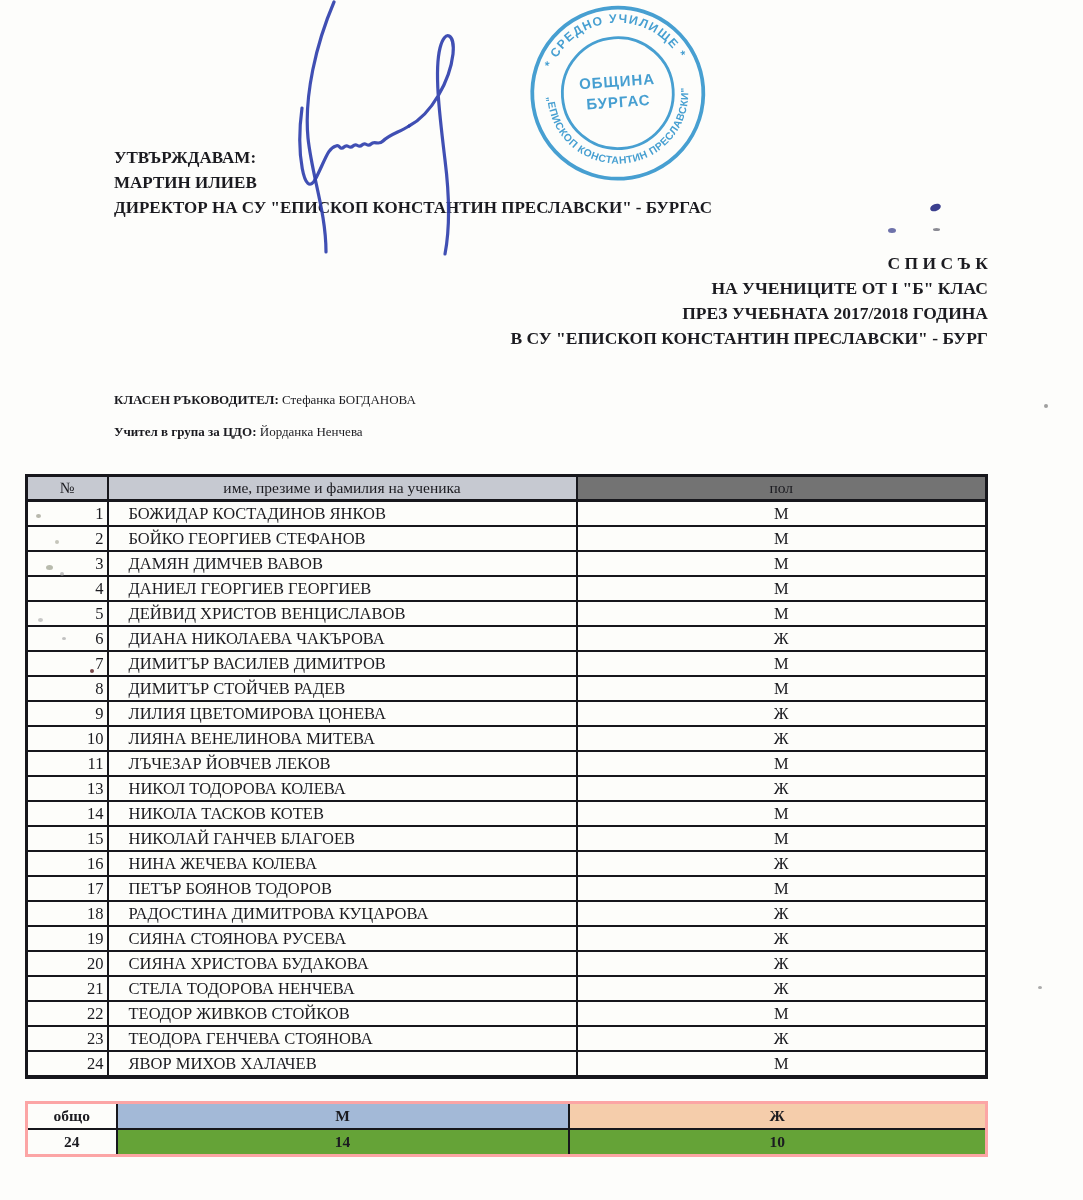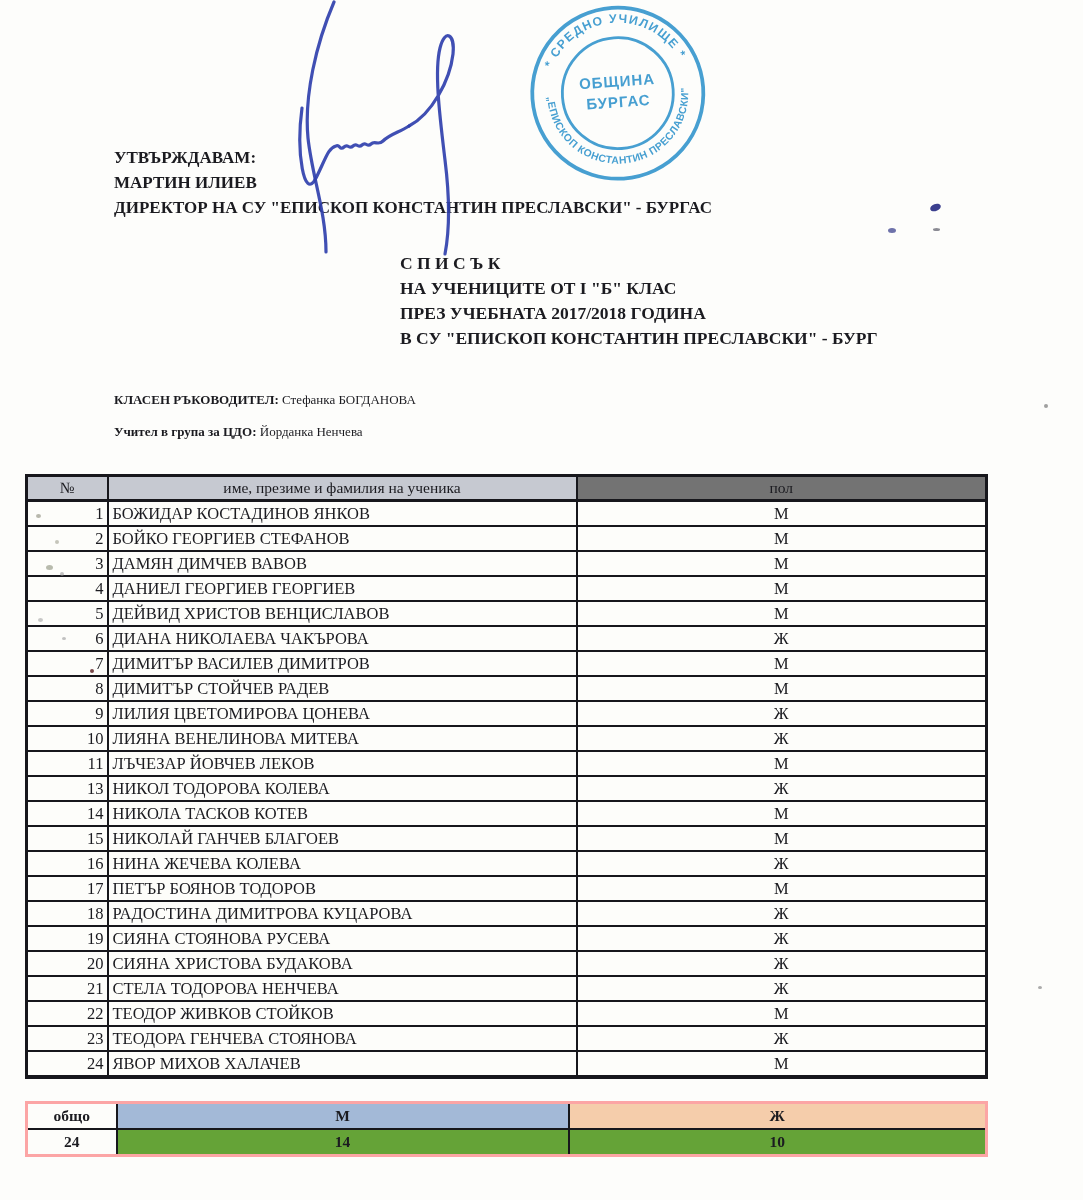--- a/index.html
+++ b/index.html
@@ -6,41 +6,41 @@
   body{
     width:1083px;height:1200px;position:relative;overflow:hidden;
     background:#fdfdfb;
     font-family:"Liberation Serif","DejaVu Serif",serif;
     color:#1b1b20;
   }
   .abs{position:absolute;}
   
   .approval{left:114px;top:130px;font-weight:bold;font-size:17px;line-height:25px;white-space:nowrap;margin-top:15px;}
   
-  .title-block{left:400px;top:251px;width:606px;text-align:left;font-weight:bold;font-size:17.5px;line-height:25px;white-space:nowrap;}
+  .title-block{left:382px;top:251px;width:606px;text-align:right;font-weight:bold;font-size:17.5px;line-height:25px;white-space:nowrap;}
   
   .teacher-line{left:114px;font-size:13px;white-space:nowrap;}
   .teacher-line .lbl{font-weight:bold;}
   
   :root{--ink:#3040ac;--stamp:#2e93cc;}
   .sig-stroke{fill:none;stroke:var(--ink);stroke-width:3.2;stroke-linecap:round;opacity:.92;}
   .stamp-stroke{fill:none;stroke:var(--stamp);}
   .stamp-text{fill:var(--stamp);font-family:"Liberation Sans",sans-serif;font-weight:bold;}
   
   table{border-collapse:collapse;table-layout:fixed;}
   .roster{left:25px;top:474px;width:960px;}
   .roster th,.roster td{border:2px solid #17171c;overflow:hidden;white-space:nowrap;}
   .roster thead th{
     height:20px;font-weight:normal;font-size:15.5px;text-align:center;
     border-top-width:3px;border-bottom-width:3px;
   }
   .roster tbody td{height:21px;font-size:16.5px;line-height:21px;background:#fdfdfa;}
   .roster{border:3px solid #17171c;border-bottom-width:4px;}
   .c-num{text-align:right;padding-right:3px;}
-  .c-name{text-align:left;padding-left:4px;}
+  .c-name{text-align:left;padding-left:20px;}
   .c-gender{text-align:center;}
   
   .summary{left:25px;top:1101px;width:960px;border:3px solid #fca5a5;}
   .summary td{border:2px solid #17171c;height:22px;text-align:center;font-weight:bold;font-size:15.5px;background:#fdfdfa;}
   
   .speck{position:absolute;border-radius:50%;}
 </style>
 </head>
 <body>
 

